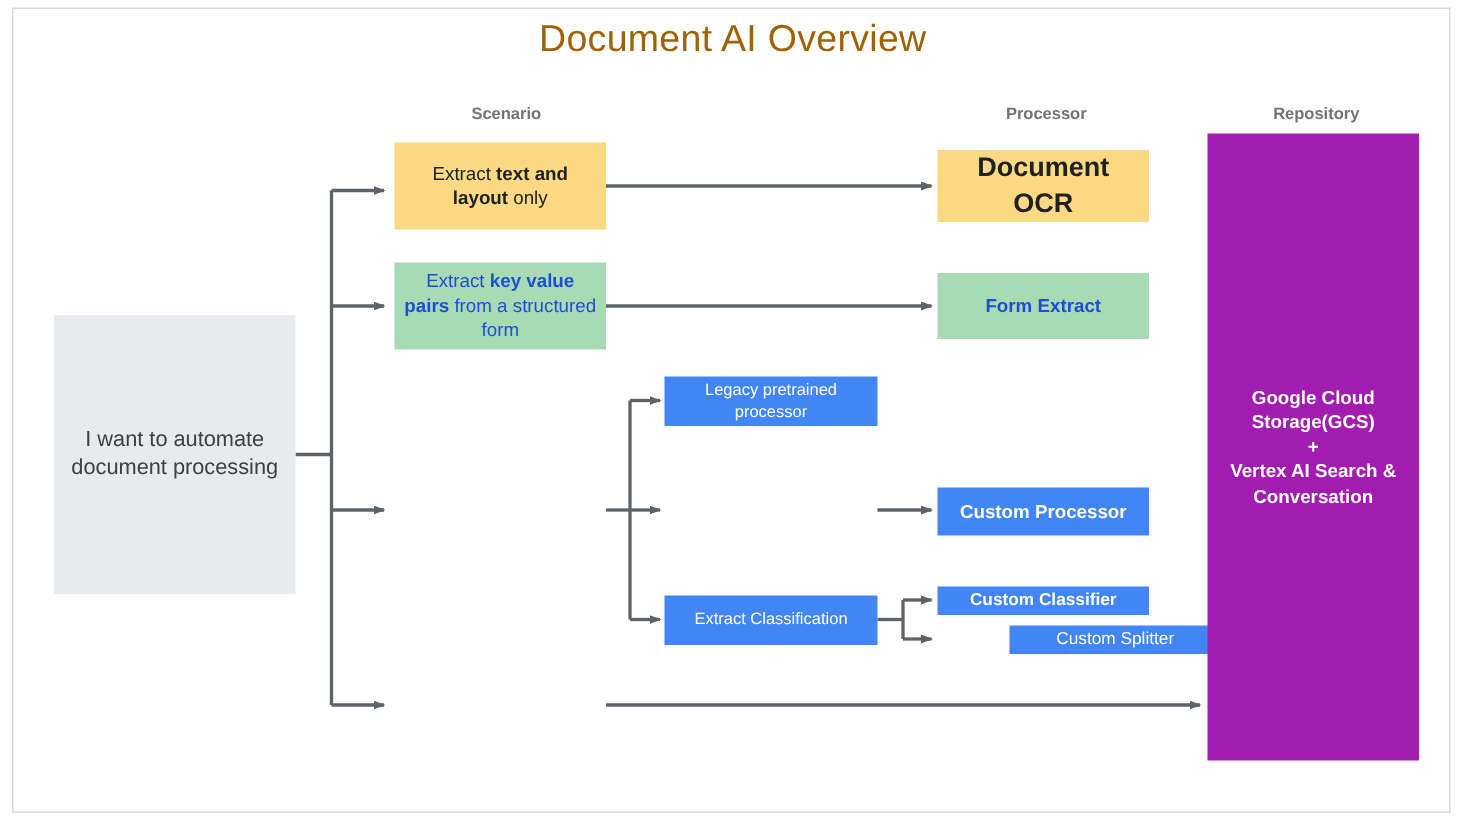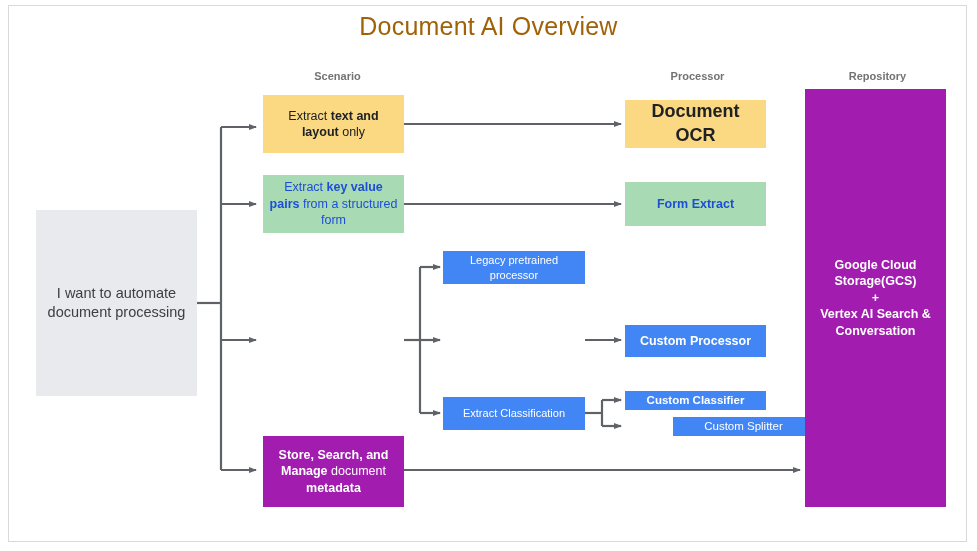--- a/index.html
+++ b/index.html
@@ -127,23 +127,20 @@
 
   <div class="node n-yellow" style="left:263px; top:95px; width:141px; height:58px; font-size:12.5px;">
     <span class="txt rich"><span>Extract </span><b>text and layout</b><span> only</span></span>
   </div>
 
   <div class="node n-green" style="left:263px; top:175px; width:141px; height:58px; font-size:12.5px;">
     <span class="txt rich"><span>Extract </span><b>key value pairs</b><span> from a structured form</span></span>
   </div>
 
 
-  <div class="node n-dblue" style="left:263px; top:436px; width:141px; height:71px; font-size:12.5px;">
-    <span class="txt rich"><b>Store, Search, and Manage</b><span> document </span><b>metadata</b></span>
-  </div>
 
   <div class="node n-blue" style="left:443px; top:251px; width:142px; height:33px; font-size:11px;">
     <span class="txt">Legacy pretrained processor</span>
   </div>
 
 
   <div class="node n-blue" style="left:443px; top:397px; width:142px; height:33px; font-size:11px;">
     <span class="txt">Extract Classification</span>
   </div>
 

